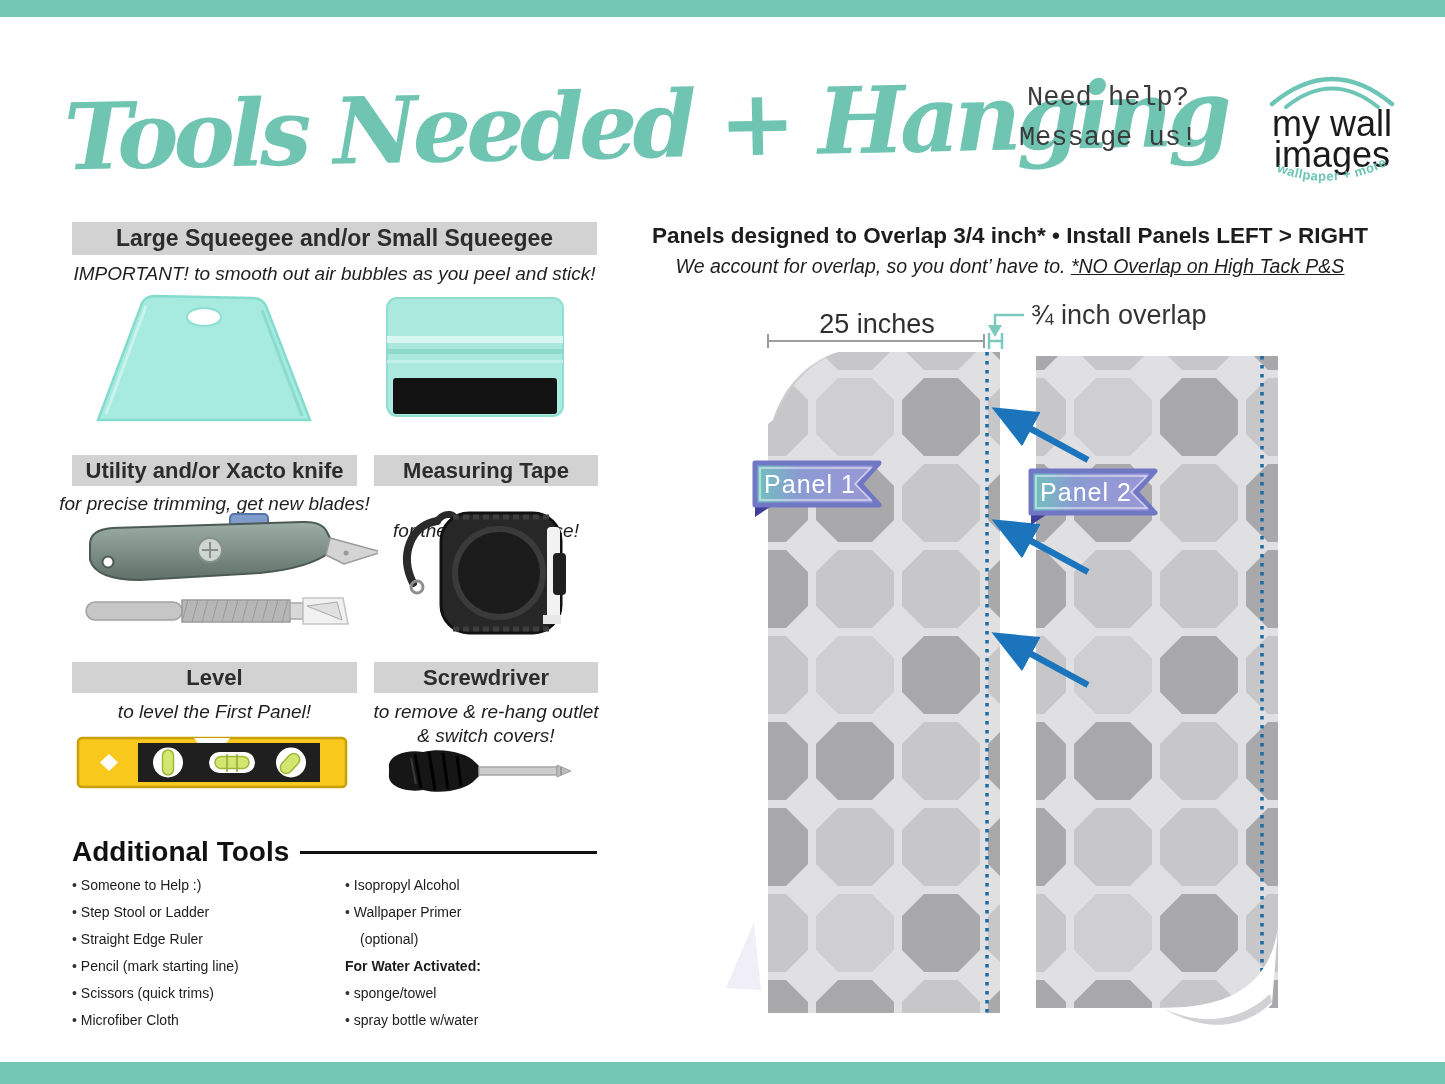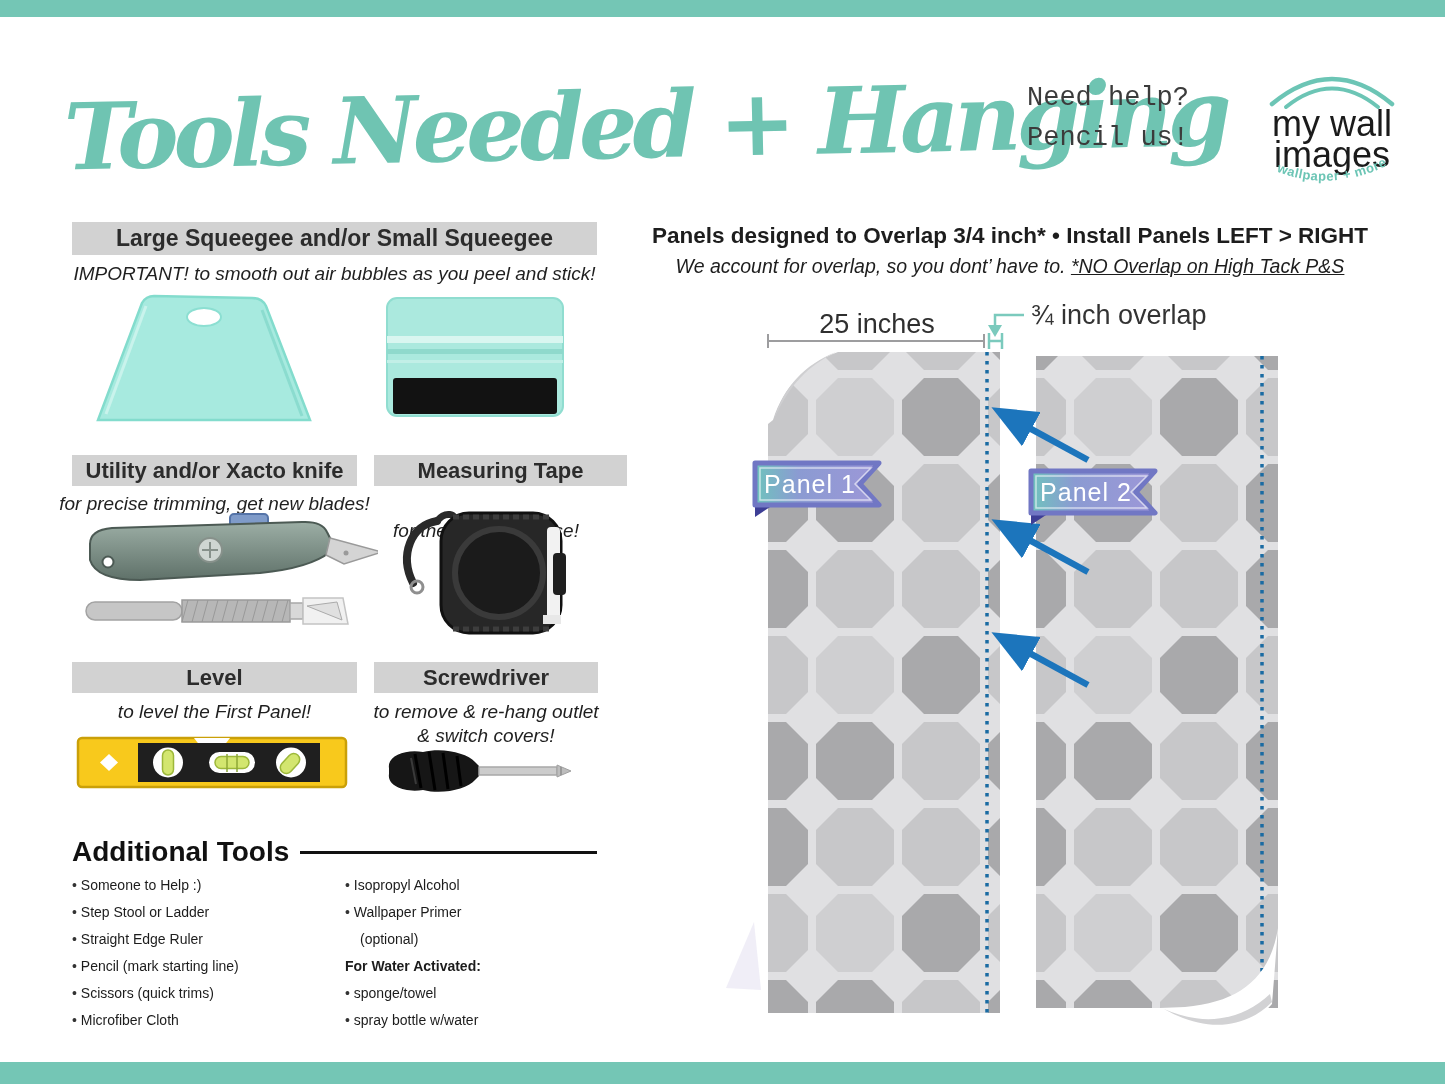--- a/index.html
+++ b/index.html
@@ -26,21 +26,21 @@
   }
   .logo { position:absolute; left:1256px; top:50px; width:152px; height:142px; }
 
   
   .bar {
     position:absolute; background:#d2d2d2; color:#2c2c2c; font-weight:bold;
     text-align:center; overflow:hidden; white-space:nowrap;
   }
   .bar.b1 { left:72px; top:222px; width:525px; height:33px; font-size:23px; line-height:33px; }
   .bar.b2 { left:72px; top:455px; width:285px; height:31px; font-size:22px; line-height:31px; }
-  .bar.b3 { left:374px; top:455px; width:253px; height:31px; font-size:22px; line-height:31px; }
+  .bar.b3 { left:374px; top:455px; width:224px; height:31px; font-size:22px; line-height:31px; }
   .bar.b4 { left:72px; top:662px; width:285px; height:31px; font-size:22px; line-height:31px; }
   .bar.b5 { left:374px; top:662px; width:224px; height:31px; font-size:22px; line-height:31px; }
   .note {
     position:absolute; font-style:italic; font-weight:500; color:#1f1f1f;
     text-align:center; font-size:19px; line-height:24px;
   }
   .note.n1 { left:62px; top:262px; width:545px; }
   .note.n2 { left:52px; top:492px; width:325px; }
   .note.n3 { left:374px; top:519px; width:224px; }
   .note.n4 { left:72px; top:700px; width:285px; }
@@ -75,21 +75,21 @@
 </head>
 <body>
 
 <div class="page">
 
   <div class="teal-bar top"></div>
 
   <div class="script-title">Tools Needed + Hanging</div>
   <div class="help-text">
     <div>Need help?</div>
-    <div>Pencil us!</div>
+    <div>Message us!</div>
   </div>
   <div class="logo">
     <svg width="152" height="142" viewBox="0 0 152 142">
       <path d="M16,54 Q76,4 136,54" fill="none" stroke="#6cc5b5" stroke-width="4.5" stroke-linecap="round"></path>
       <path d="M30,57 Q76,20 122,57" fill="none" stroke="#6cc5b5" stroke-width="4" stroke-linecap="round"></path>
       <text x="76" y="86" text-anchor="middle" font-size="36" fill="#1b1b1b">my wall</text>
       <text x="76" y="117" text-anchor="middle" font-size="36" fill="#1b1b1b">images</text>
       <defs>
           <path id="tagArc" d="M22,122 Q76,142 130,116" fill="none"></path>
         </defs>

